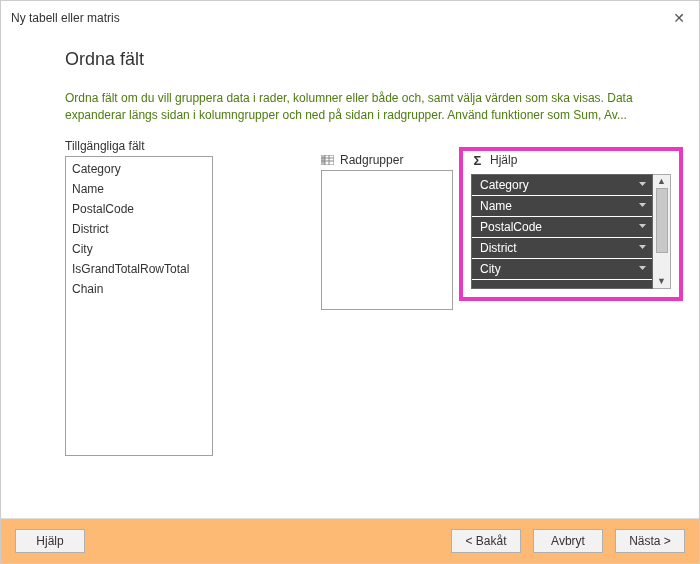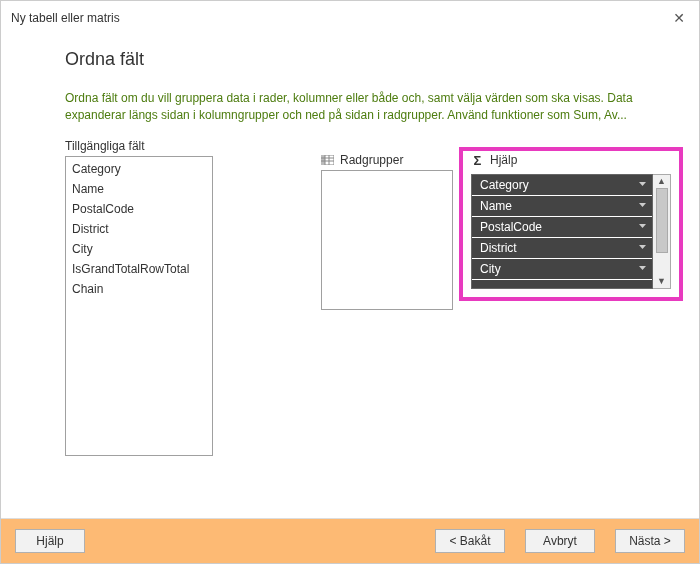--- a/index.html
+++ b/index.html
@@ -178,21 +178,21 @@
   .btn {
     min-width: 70px;
     height: 24px;
     border: 1px solid #b0b0b0;
     background: #f2f2f2;
     font-size: 12px;
     color: #333;
     padding: 0 12px;
     cursor: pointer;
   }
-  .footer-right { display: flex; gap: 20px; border-radius: 10px; }
+  .footer-right { display: flex; gap: 12px; border-radius: 10px; }
 </style>
 </head>
 <body>
 
 <div class="window">
 
   <div class="titlebar">
     <span>Ny tabell eller matris</span>
     <span class="close">✕</span>
   </div>

